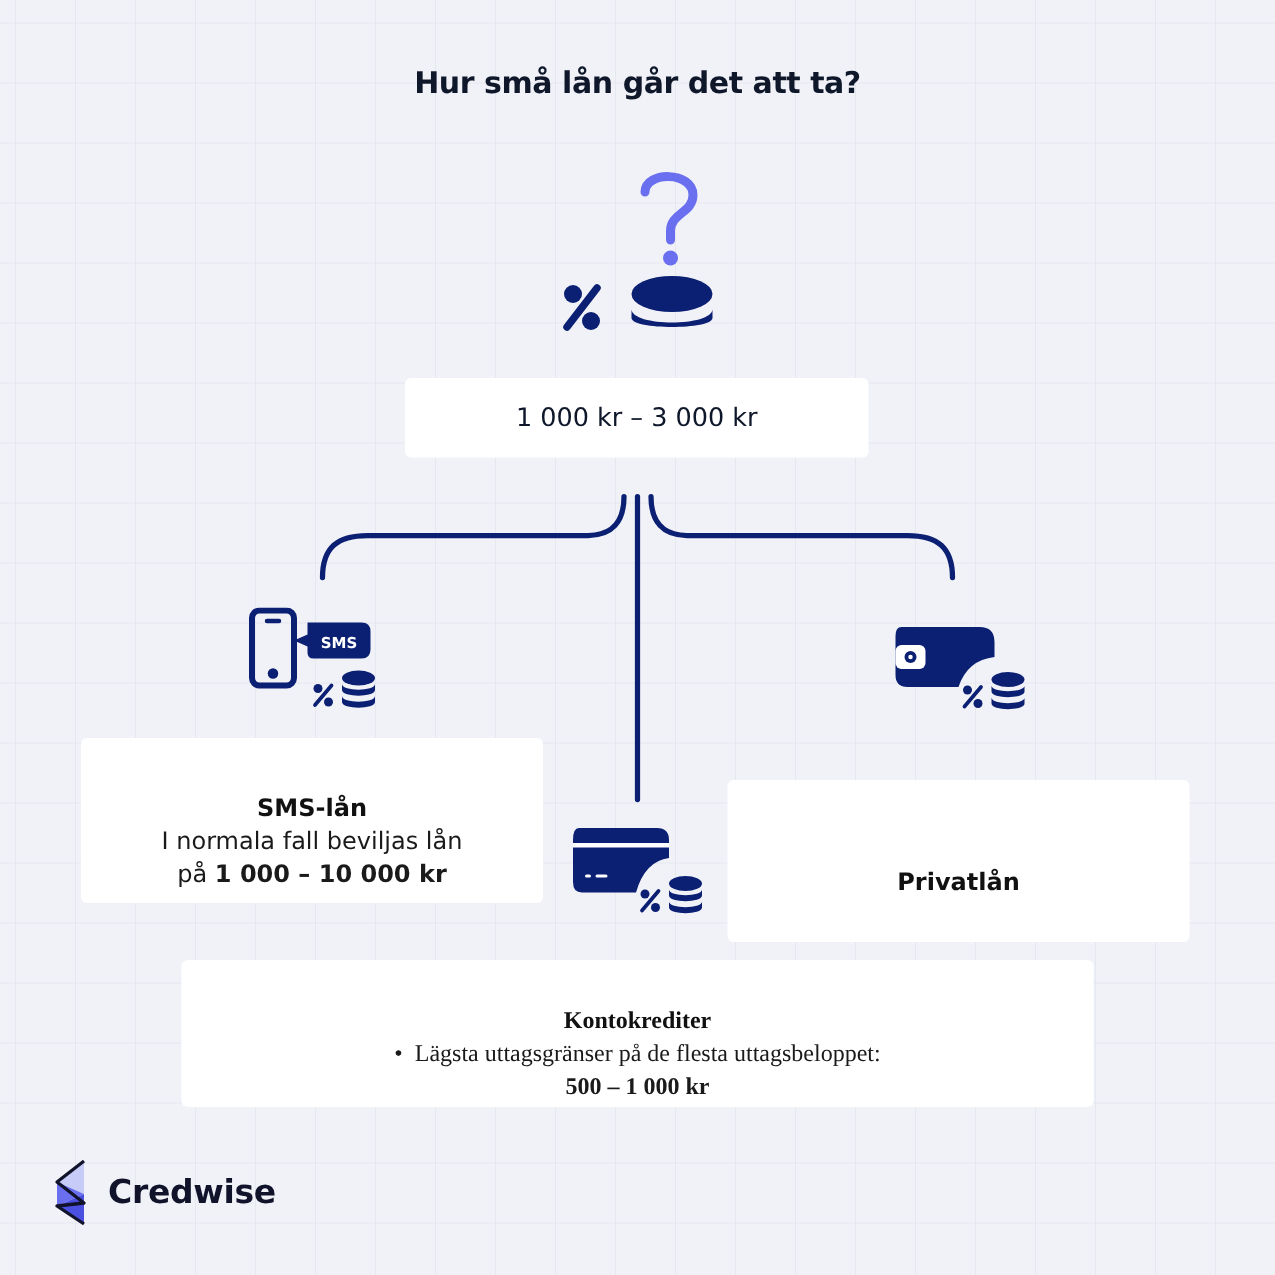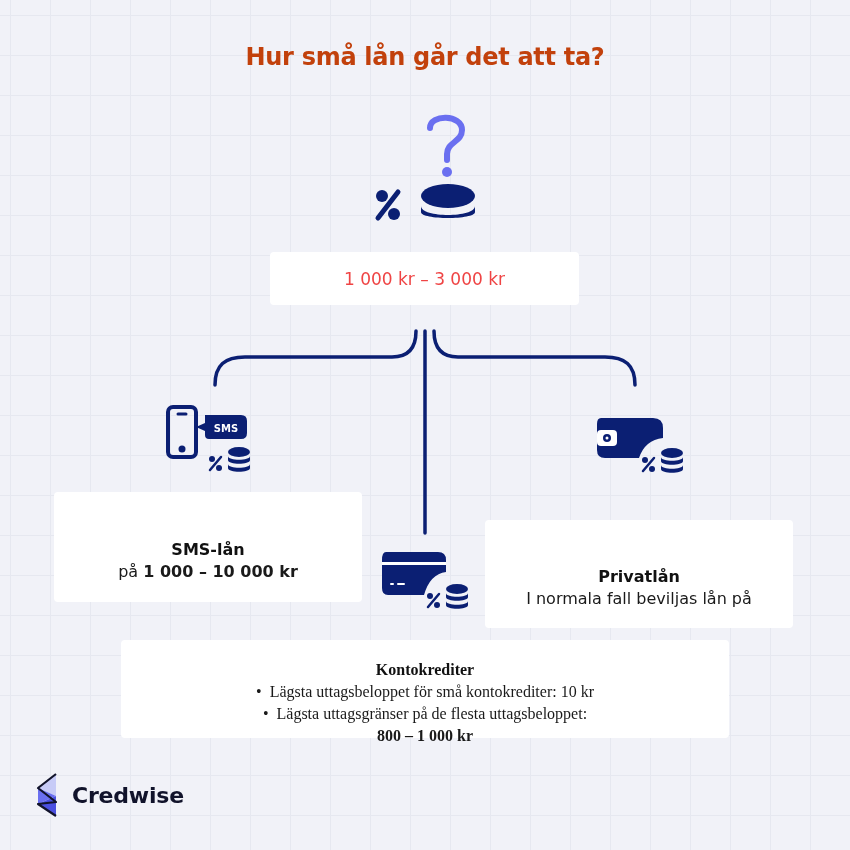--- a/index.html
+++ b/index.html
@@ -10,30 +10,30 @@
     background-image:
       linear-gradient(to right, #e6e8f0 1px, transparent 1px),
       linear-gradient(to bottom, #e6e8f0 1px, transparent 1px);
     background-size: 40px 40px;
     background-position: 10px 15px;
     font-family: "DejaVu Sans", "Liberation Sans", sans-serif;
     color: #111;
   }
   .title {
     position: absolute; left: 0; top: 43px; width: 850px;
-    text-align: center; font-size: 24px; font-weight: bold;
-    color: #c2410c; letter-spacing: -0.3px;
+    text-align: center; font-size: 20px; font-weight: bold;
+    color: #0f172a; letter-spacing: -0.3px;
   }
   .hero-icon { position: absolute; left: 372px; top: 108px; width: 110px; height: 125px; }
   .card {
     position: absolute; background: #ffffff; border-radius: 4px;
     text-align: center; display: flex; flex-direction: column;
     justify-content: center; align-items: center;
   }
-  .range-card { left: 270px; top: 252px; width: 309px; height: 53px; font-size: 17px; color: #ef4444; }
+  .range-card { left: 270px; top: 252px; width: 309px; height: 53px; font-size: 17px; color: #0f172a; }
   .sms-card { left: 54px; top: 492px; width: 308px; height: 110px; }
   .priv-card { left: 485px; top: 520px; width: 308px; height: 108px; }
   .konto-card { left: 121px; top: 640px; width: 608px; height: 98px; font-family: Liberation Serif, serif; }
   .card-title { font-weight: bold; font-size: 16px; color: #111; line-height: 22px; margin-top: 28px; }
   .card-line { font-size: 16px; line-height: 22px; color: #1a1a1a; }
   .card-line b { font-weight: bold; }
   .bullet::before { content: "•"; margin-right: 8px; }
   .connector { position: absolute; left: 0; top: 0; width: 850px; height: 850px; pointer-events: none; }
   .icon { position: absolute; }
   .logo { position: absolute; left: 34px; top: 772px; display: flex; align-items: center; }
@@ -94,48 +94,47 @@
   <circle cx="50" cy="44" r="3" fill="#0b1f73"></circle>
   <circle cx="57" cy="53" r="3" fill="#0b1f73"></circle>
   <line x1="48" y1="55" x2="59" y2="42" stroke="#0b1f73" stroke-width="2.5" stroke-linecap="round"></line>
   <ellipse cx="77" cy="37" rx="11" ry="5" fill="#0b1f73"></ellipse>
   <path d="M66 41 L66 45 C66 50 88 50 88 45 L88 41 C88 46 66 46 66 41 Z" fill="#0b1f73"></path>
   <path d="M66 49 L66 53 C66 58 88 58 88 53 L88 49 C88 54 66 54 66 49 Z" fill="#0b1f73"></path>
 </svg>
 
 <div class="card sms-card">
   <div class="card-title">SMS-lån</div>
+  <div class="card-line">I normala fall beviljas lån</div>
   <div class="card-line">
     <span>på </span><b>1 000 – 10 000 kr</b>
   </div>
 </div>
 
 <div class="card priv-card">
   <div class="card-title">Privatlån</div>
-  <div class="card-line">I normala fall beviljas lån på</div>
 </div>
 
 <svg class="icon" style="left:380px;top:550px;width:95px;height:64px;" viewBox="0 0 95 64">
   <path d="M6 2 L58 2 Q66 2 66 10 L66 22 Q50 24 44 45 L8 45 Q2 45 2 38 L2 10 Q2 2 6 2 Z" fill="#0b1f73"></path>
   <rect x="2" y="12" width="64" height="3" fill="#ffffff"></rect>
   <line x1="11" y1="34" x2="13" y2="34" stroke="#ffffff" stroke-width="2" stroke-linecap="round"></line>
   <line x1="18" y1="34" x2="24" y2="34" stroke="#ffffff" stroke-width="2" stroke-linecap="round"></line>
   <circle cx="50" cy="46" r="3" fill="#0b1f73"></circle>
   <circle cx="57" cy="55" r="3" fill="#0b1f73"></circle>
   <line x1="48" y1="57" x2="59" y2="44" stroke="#0b1f73" stroke-width="2.5" stroke-linecap="round"></line>
   <ellipse cx="77" cy="39" rx="11" ry="5" fill="#0b1f73"></ellipse>
   <path d="M66 43 L66 47 C66 52 88 52 88 47 L88 43 C88 48 66 48 66 43 Z" fill="#0b1f73"></path>
   <path d="M66 51 L66 55 C66 60 88 60 88 55 L88 51 C88 56 66 56 66 51 Z" fill="#0b1f73"></path>
 </svg>
 
 <div class="card konto-card">
   <div class="card-title">Kontokrediter</div>
-  <div class="card-line bullet">Lägsta uttagsbeloppet för små kontokrediter: 10 kr</div>
   <div class="card-line bullet">Lägsta uttagsgränser på de flesta uttagsbeloppet:</div>
-  <div class="card-line"><b>800 – 1 000 kr</b></div>
+  <div class="card-line"><b>500 – 1 000 kr</b></div>
 </div>
 
 <div class="logo">
   <svg width="26" height="46" viewBox="0 0 26 46">
     <polygon points="22,2 4,16 22,24" fill="#c7cbf7"></polygon>
     <polygon points="4,16 22,24 4,32" fill="#6a6ff0"></polygon>
     <polygon points="4,32 22,24 22,44" fill="#4b50e0"></polygon>
     <polyline points="22,2 4,16 22,30 4,32 22,44" fill="none" stroke="#11132b" stroke-width="2.2" stroke-linejoin="round"></polyline>
   </svg>
   <span class="logo-text">Credwise</span>

